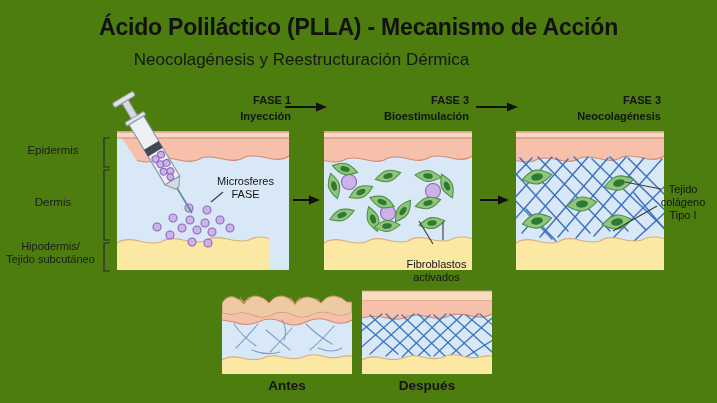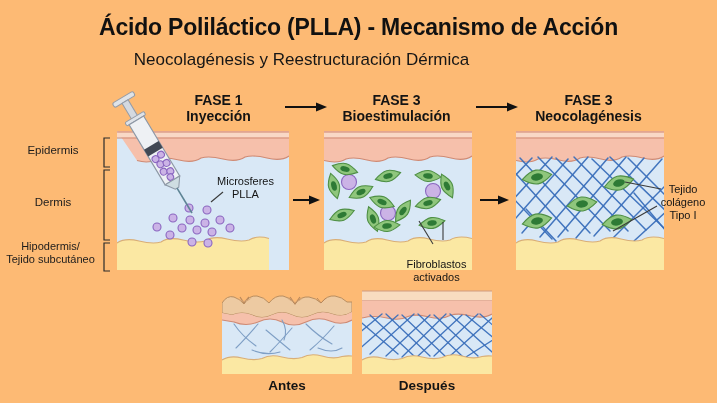--- a/index.html
+++ b/index.html
@@ -5,26 +5,26 @@
   :root{
     --epidermis:#f6c0ab; --epidermis-light:#f9d8c6; --epidermis-line:#cf8a74;
     --dermis:#d9e8f6; --hipodermis:#fbe8a3; --hipodermis-line:#d9ae77;
     --sphere:#cbb3e6; --sphere-line:#8a66c0;
     --fibroblast:#8fc67c; --fibroblast-line:#4e8f44; --fibroblast-nucleus:#2e7a35;
     --collagen:#3a6fba; --collagen-soft:#7f9fc5; --ink:#1a1a1a;
   }
   *{margin:0;padding:0;box-sizing:border-box}
   html,body{background:#ffffff}
   body{font-family:"Liberation Sans",sans-serif;color:var(--ink);}
-  .canvas{position:relative;width:717px;height:403px;background:#fdba74;overflow:hidden}
+  .canvas{position:relative;width:717px;height:403px;background:#4d7c0f;overflow:hidden}
   .title{position:absolute;left:0;top:14px;width:717px;text-align:center;
          font-size:23px;font-weight:700;letter-spacing:-0.2px;color:#111}
   .subtitle{position:absolute;left:0;top:50px;width:603px;text-align:center;
          font-size:17px;font-weight:400;color:#161616}
-  .phase{position:absolute;top:92px;width:145px;text-align:center;font-size:14px;
+  .phase{position:absolute;top:92px;width:145px;text-align:right;font-size:11px;
          font-weight:600;line-height:16px;color:#141414}
   .phase .l1,.phase .l2{display:block}
   .layer-label{position:absolute;font-size:11.5px;font-weight:500;color:#1c1c1c;text-align:center}
   .ann{position:absolute;font-size:11px;font-weight:500;line-height:13px;
        color:#141414;text-align:center}
   .cmp-label{position:absolute;width:80px;text-align:center;font-size:13.5px;
        font-weight:600;color:#141414}
   svg{display:block}
   .panel{position:absolute;top:131px}
   .overlay{position:absolute;left:0;top:0;pointer-events:none}
@@ -285,21 +285,21 @@
 
     <line class="leader" x1="223" y1="192" x2="211" y2="202"></line>
     <line class="leader" x1="433" y1="244" x2="419" y2="221"></line>
     <line class="leader" x1="443" y1="240" x2="443" y2="222"></line>
     <line class="leader" x1="661" y1="189" x2="625" y2="182"></line>
     <line class="leader" x1="657" y1="206" x2="613" y2="231"></line>
   </svg>
 
   <div class="ann" style="left:203px;top:175px;width:85px">
     <span style="display:block">Microsferes</span>
-    <span style="display:block">PLLA</span>
+    <span style="display:block">FASE</span>
   </div>
   <div class="ann" style="left:394px;top:258px;width:85px">
     <span style="display:block">Fibroblastos</span>
     <span style="display:block">activados</span>
   </div>
   <div class="ann" style="left:650px;top:183px;width:66px">
     <span style="display:block">Tejido</span>
     <span style="display:block">colágeno</span>
     <span style="display:block">Tipo I</span>
   </div>

